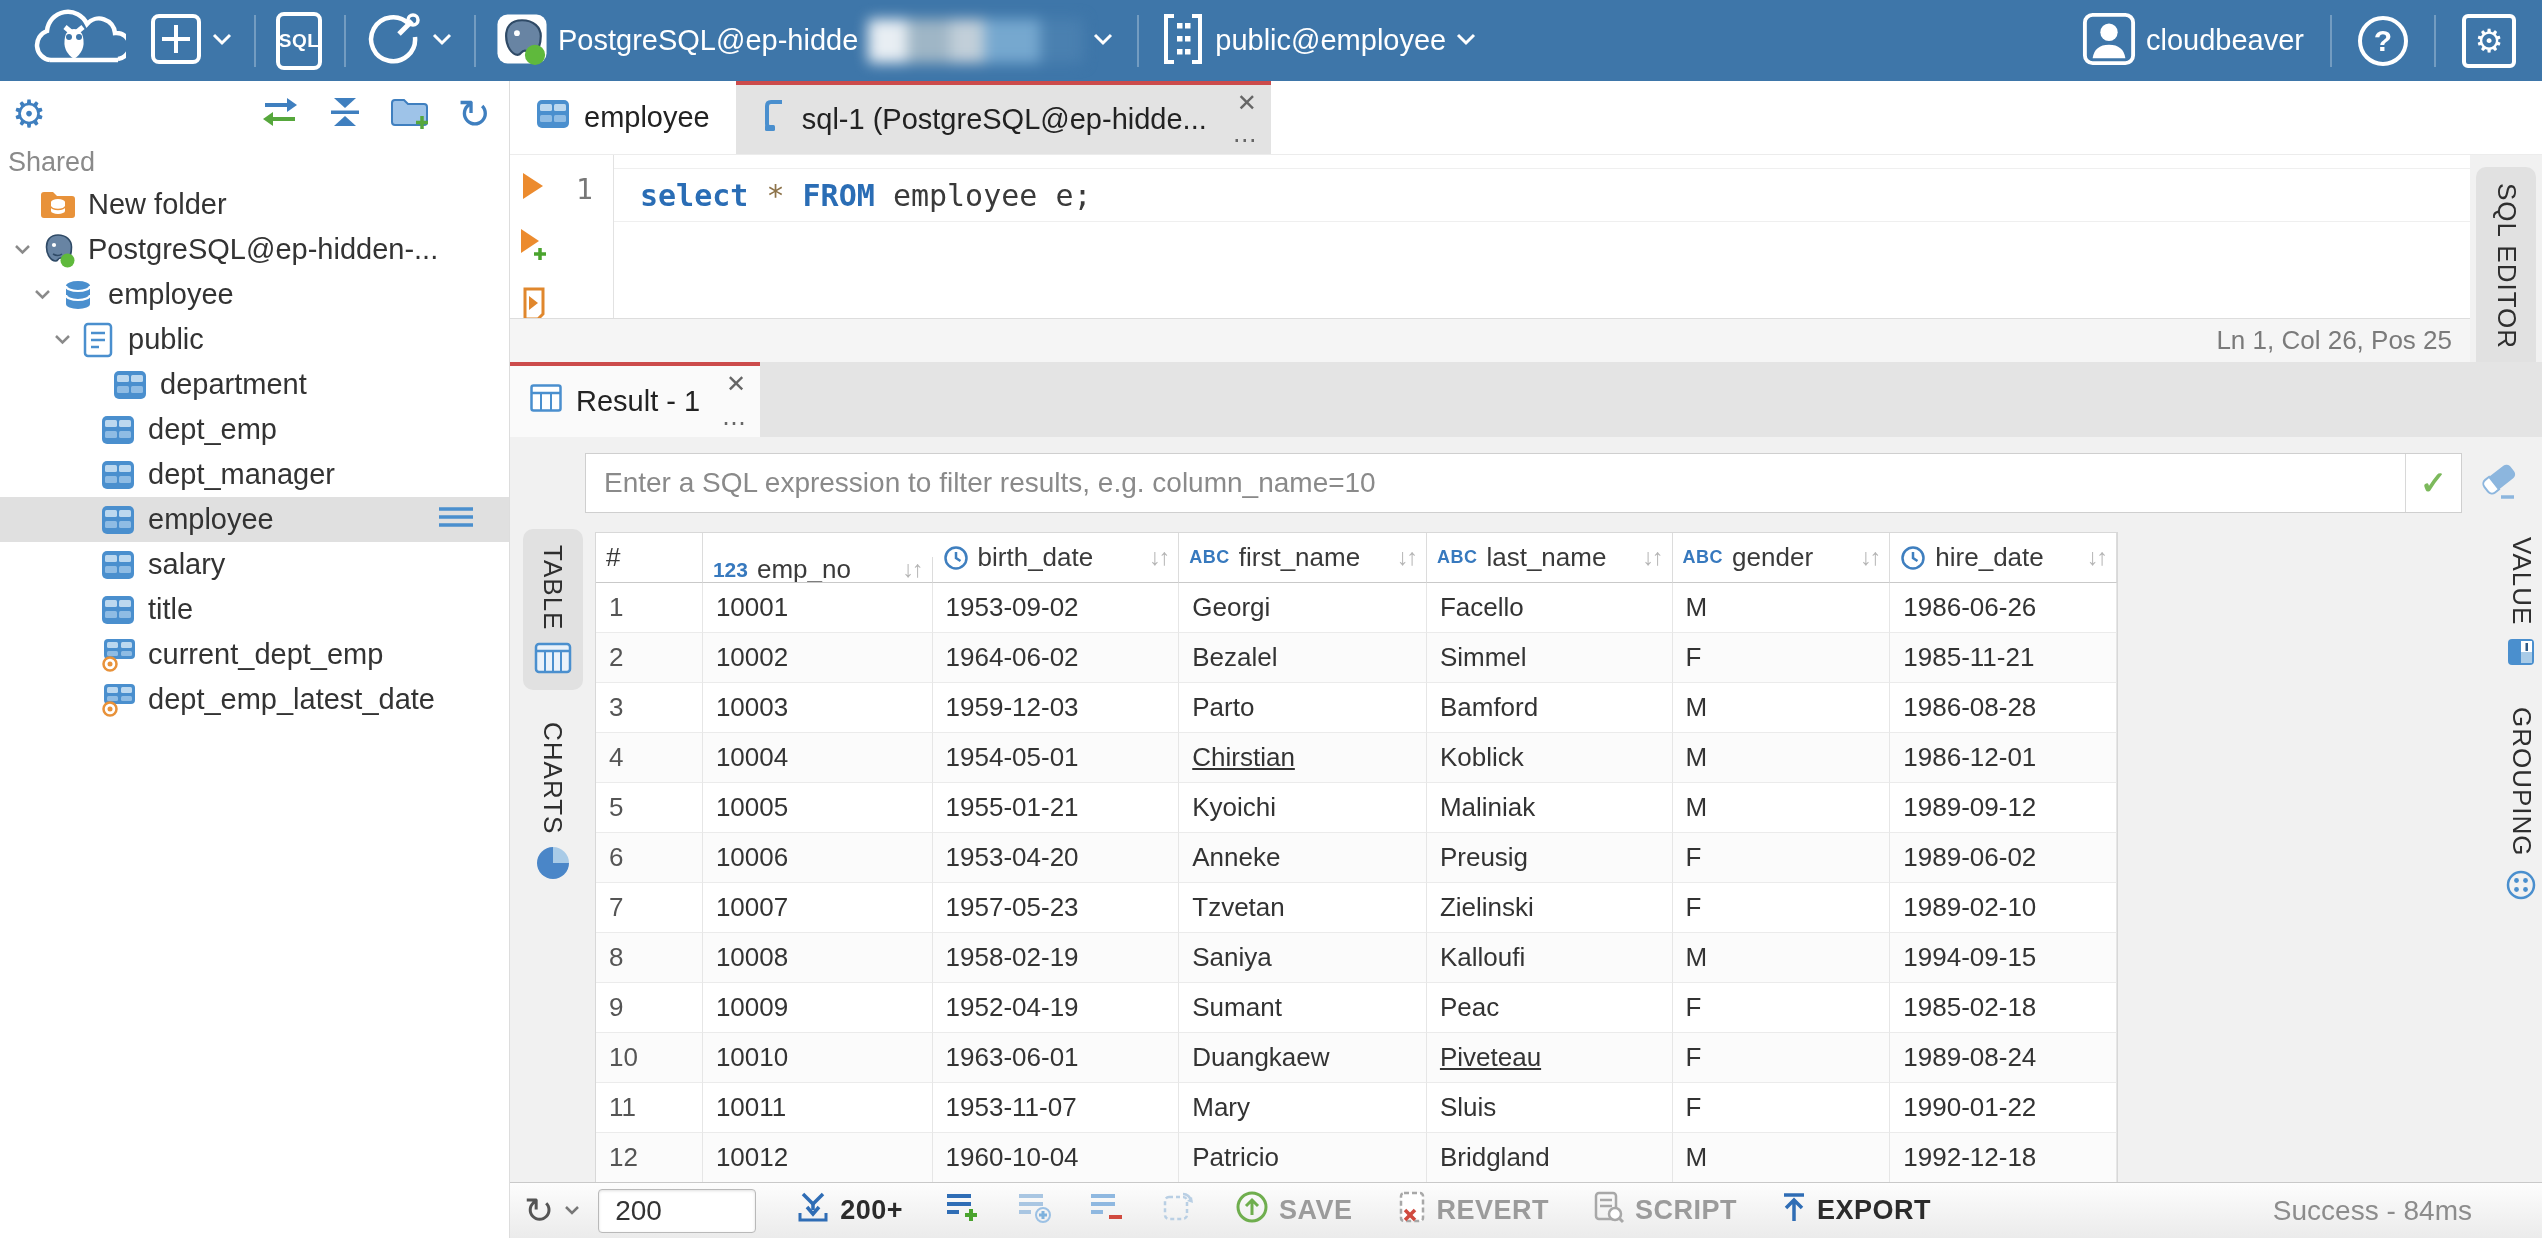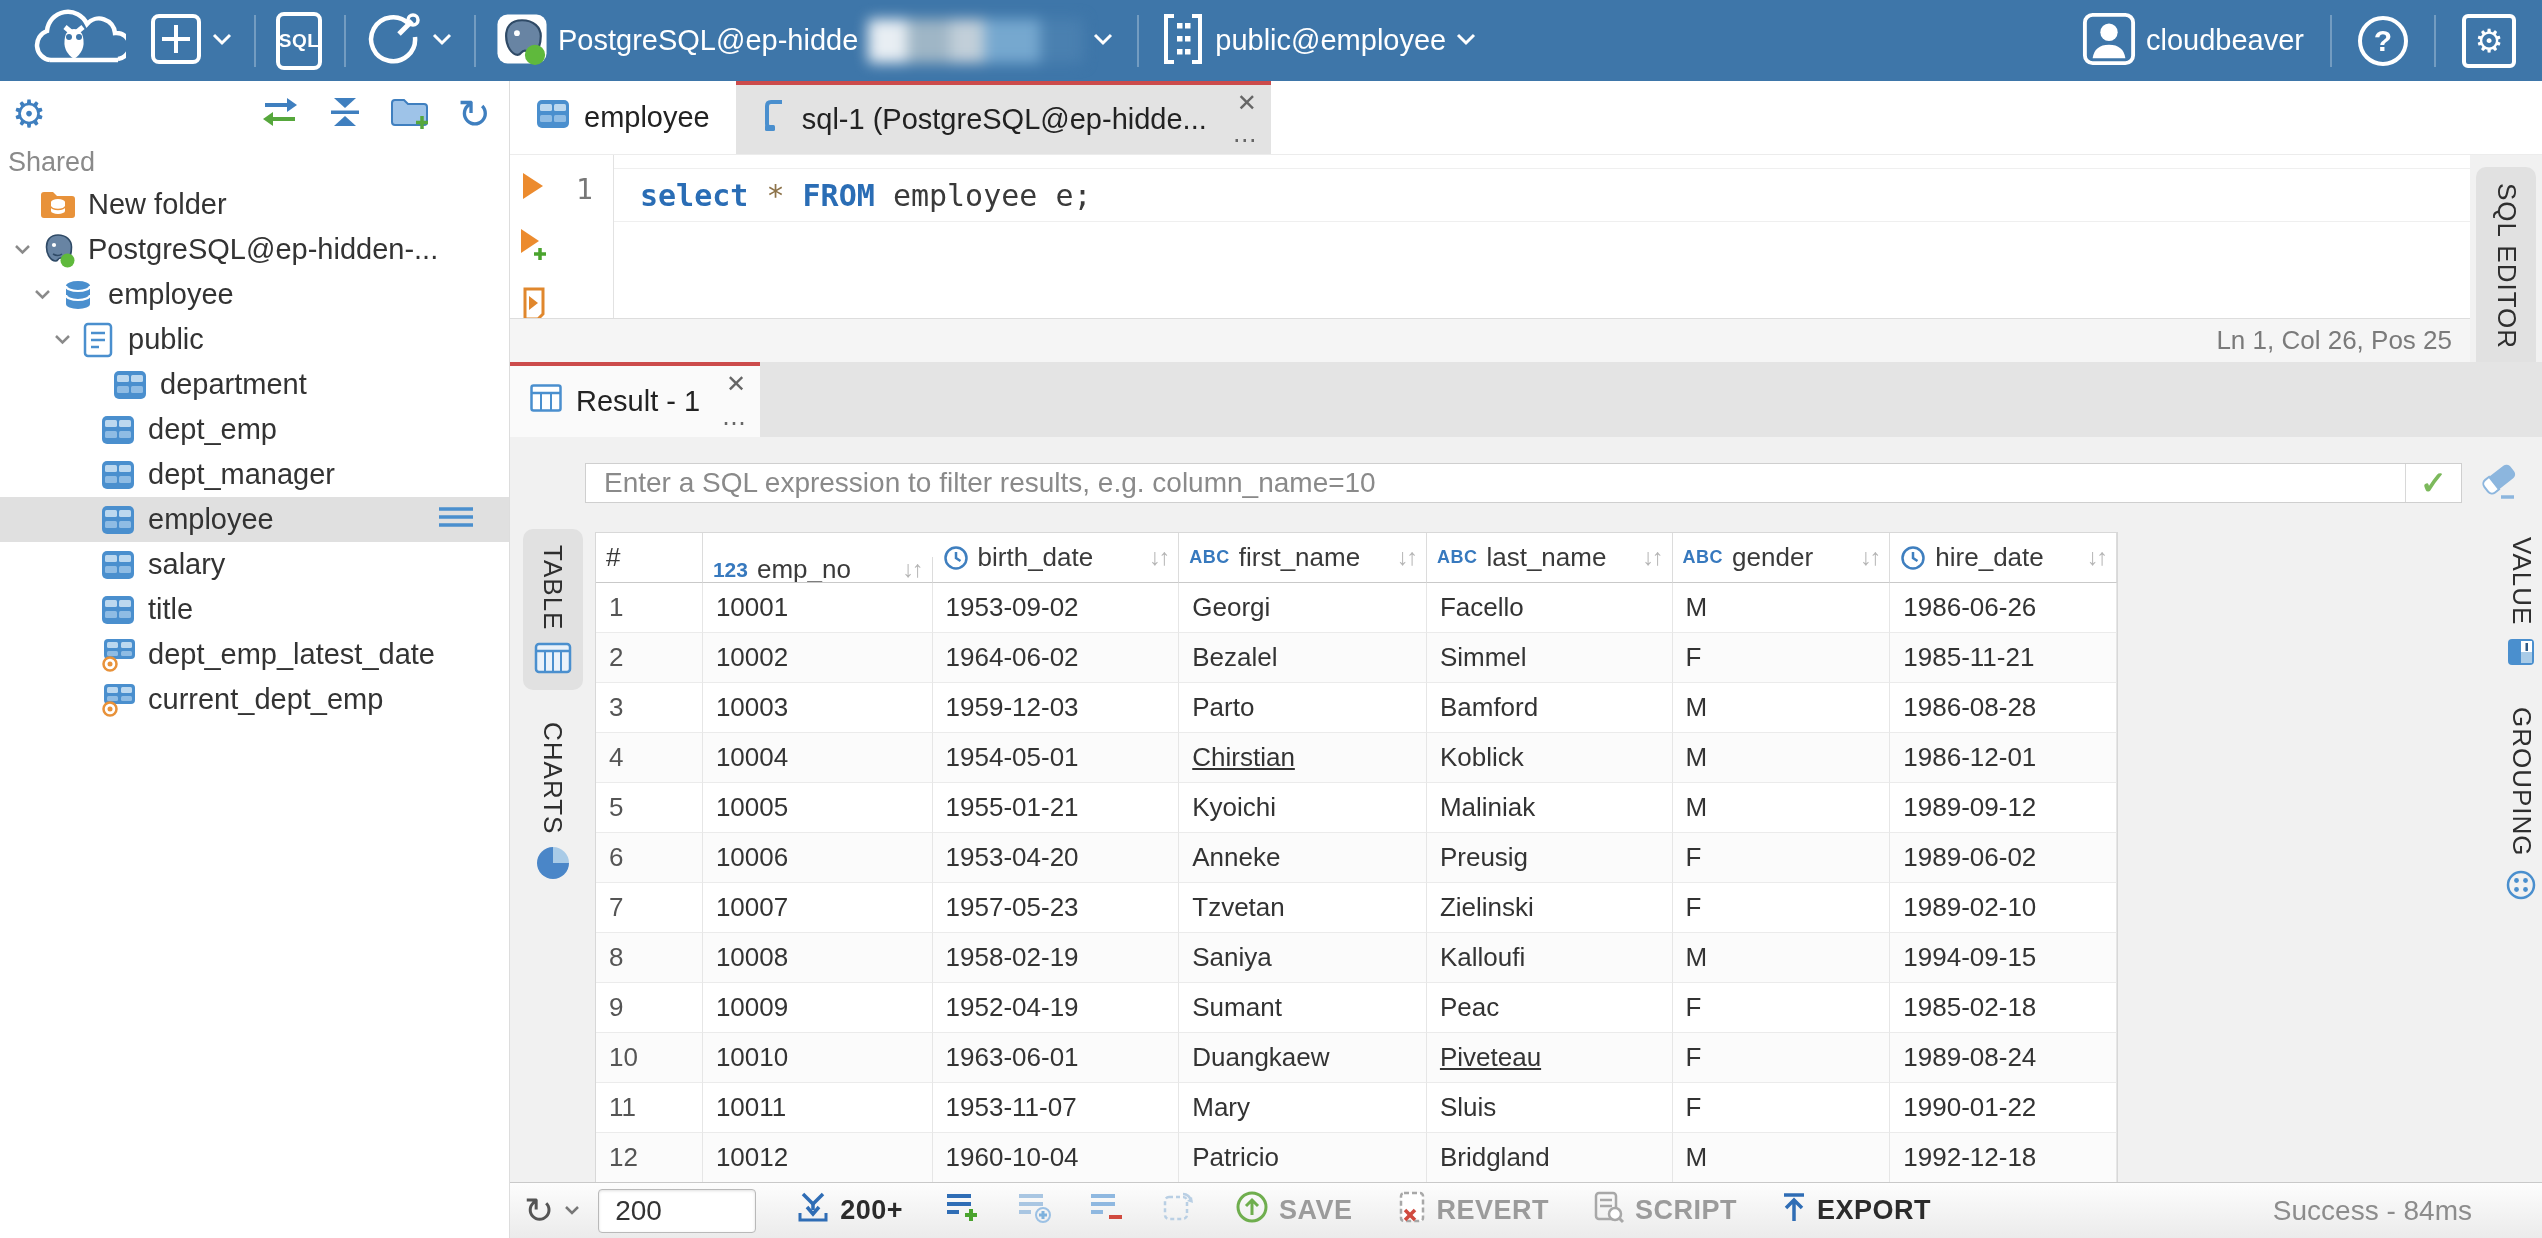--- a/index.html
+++ b/index.html
@@ -62,21 +62,21 @@
 
 .vtab{display:flex;flex-direction:column;align-items:center;gap:12px;padding:16px 0 12px;width:60px}
 .vtab.active{background:#e1e1e1;border-radius:10px}
 .vtext{writing-mode:vertical-rl;font-size:26px;color:#2e2e2e;letter-spacing:1px;white-space:nowrap}
 
 
 .rtabbar{height:75px;flex:none;background:#e4e4e4;display:flex}
 .rtab{display:flex;align-items:center;gap:14px;padding:0 60px 0 20px;font-size:29px;color:#222;background:#fafafa;border-top:4px solid #cc4b4b;position:relative}
 .rbody{flex:1;background:#f1f1f1;display:flex;flex-direction:column;min-height:0}
 .filter-row{margin:22px 20px 0 75px;height:48px;display:flex;align-items:center;flex:none}
-.filter-box{flex:1;height:40px;background:#6d28d9;border:1px solid #cfcfcf;display:flex;align-items:stretch}
+.filter-box{flex:1;height:60px;background:#6d28d9;border:1px solid #cfcfcf;display:flex;align-items:stretch}
 .filter-input{flex:1;border:none;outline:none;font-size:28px;color:#333;padding:0 18px;font-family:"Liberation Sans",sans-serif}
 .filter-input::placeholder{color:#8a8a8a}
 .filter-apply{width:56px;border-left:1px solid #d8d8d8;display:flex;align-items:center;justify-content:center;font-size:32px;font-weight:bold;color:#7cb95c;background:#fff}
 .eraser-btn{width:46px;margin-left:14px;display:flex;align-items:center;justify-content:center}
 .grid-zone{flex:1;display:flex;min-height:0}
 .lstrip{width:85px;flex:none;display:flex;flex-direction:column;align-items:center;padding-top:22px}
 .lstrip .vtab{margin-bottom:16px}
 .rstrip{width:42px;flex:none;display:flex;flex-direction:column;align-items:center;padding-top:30px;gap:36px}
 .rside-tab{display:flex;flex-direction:column;align-items:center;gap:12px}
 .freearea{flex:1}
@@ -411,36 +411,36 @@
               <svg width="38" height="34" viewBox="0 0 38 34">
                 <rect x="5" y="1" width="31" height="20" rx="4" fill="#4a8fce"></rect>
                 <rect x="8" y="4" width="11" height="6" rx="1.5" fill="#bcd8ef"></rect>
                 <rect x="22" y="4" width="11" height="6" rx="1.5" fill="#bcd8ef"></rect>
                 <rect x="8" y="13" width="11" height="5" rx="1.5" fill="#8fbce4"></rect>
                 <rect x="22" y="13" width="11" height="5" rx="1.5" fill="#8fbce4"></rect>
                 <circle cx="11" cy="26" r="6.5" fill="#fff" stroke="#e8923a" stroke-width="2.5"></circle>
                 <circle cx="11" cy="26" r="2.5" fill="#e8923a"></circle>
               </svg>
             </span>
-            <span class="tree-label">dept_emp_latest_date</span>
+            <span class="tree-label">current_dept_emp</span>
           </div>
           <div class="tree-row" style="padding-left: 68px;">
             <span class="tree-chev"></span>
             <span class="tree-ico">
               <svg width="38" height="34" viewBox="0 0 38 34">
                 <rect x="5" y="1" width="31" height="20" rx="4" fill="#4a8fce"></rect>
                 <rect x="8" y="4" width="11" height="6" rx="1.5" fill="#bcd8ef"></rect>
                 <rect x="22" y="4" width="11" height="6" rx="1.5" fill="#bcd8ef"></rect>
                 <rect x="8" y="13" width="11" height="5" rx="1.5" fill="#8fbce4"></rect>
                 <rect x="22" y="13" width="11" height="5" rx="1.5" fill="#8fbce4"></rect>
                 <circle cx="11" cy="26" r="6.5" fill="#fff" stroke="#e8923a" stroke-width="2.5"></circle>
                 <circle cx="11" cy="26" r="2.5" fill="#e8923a"></circle>
               </svg>
             </span>
-            <span class="tree-label">current_dept_emp</span>
+            <span class="tree-label">dept_emp_latest_date</span>
           </div>
         </div>
     </div>
 
     <div class="main">
 
       <div class="tabbar">
         <div class="etab">
           <span>
             <svg width="34" height="30" viewBox="0 0 34 30">

